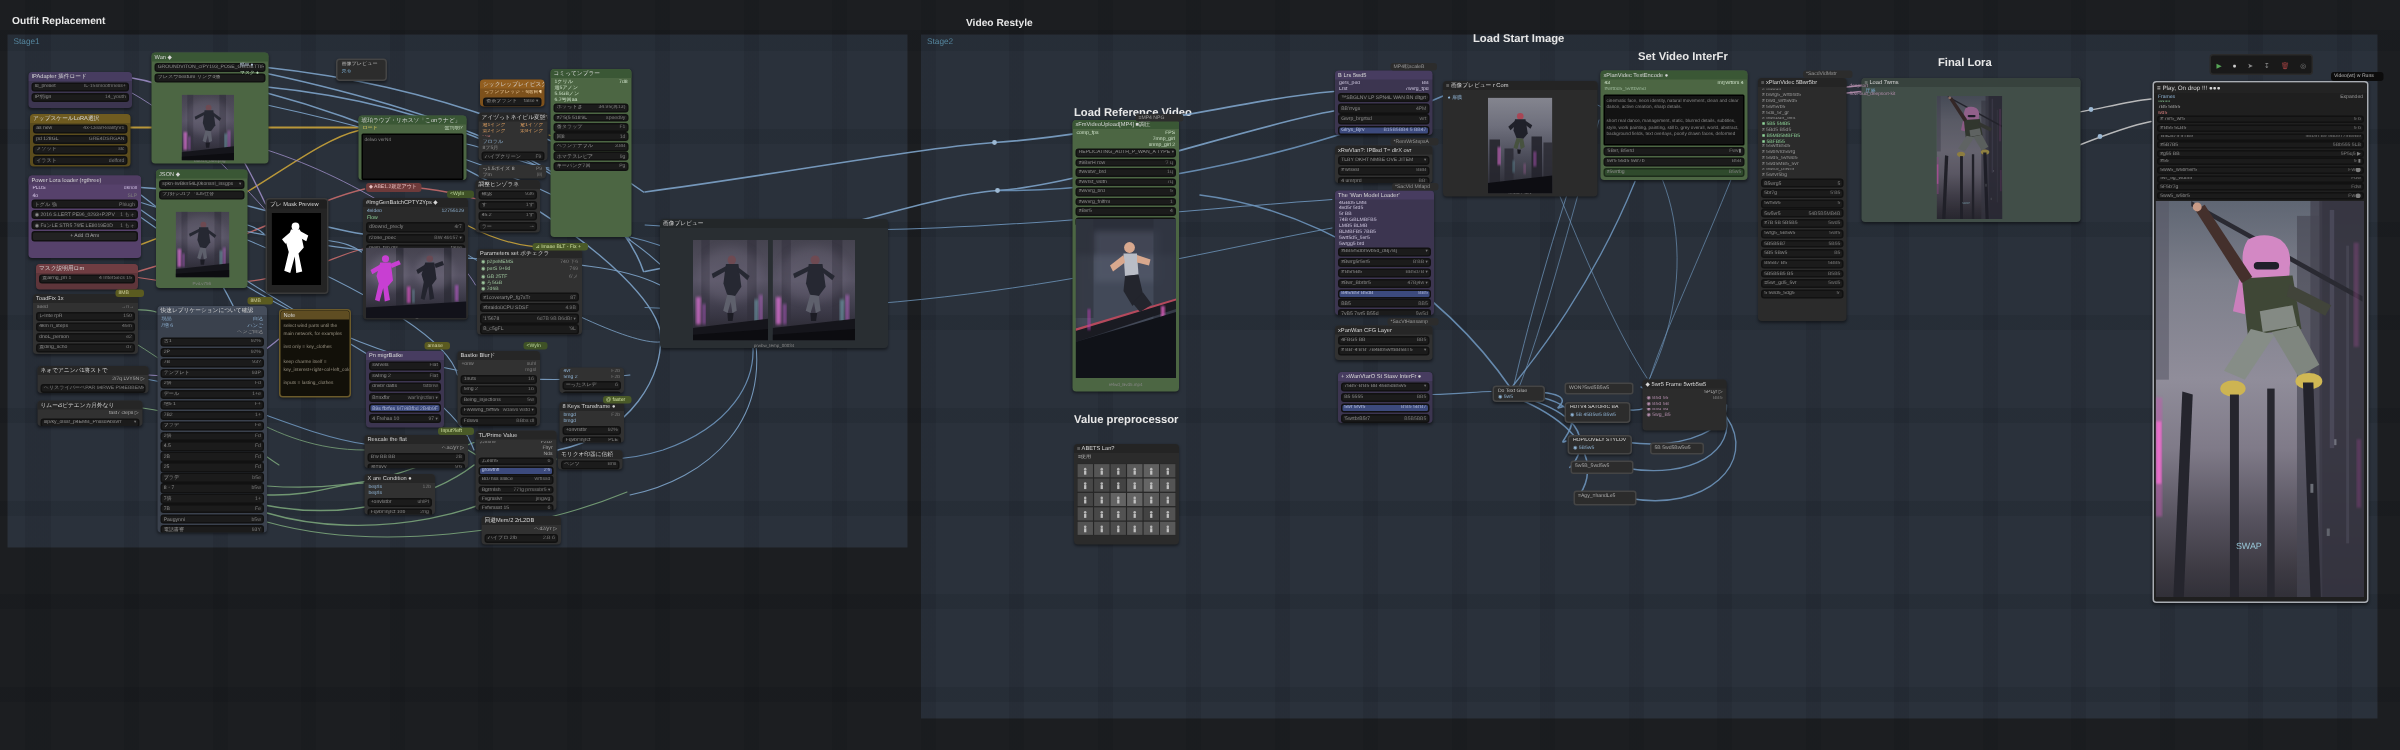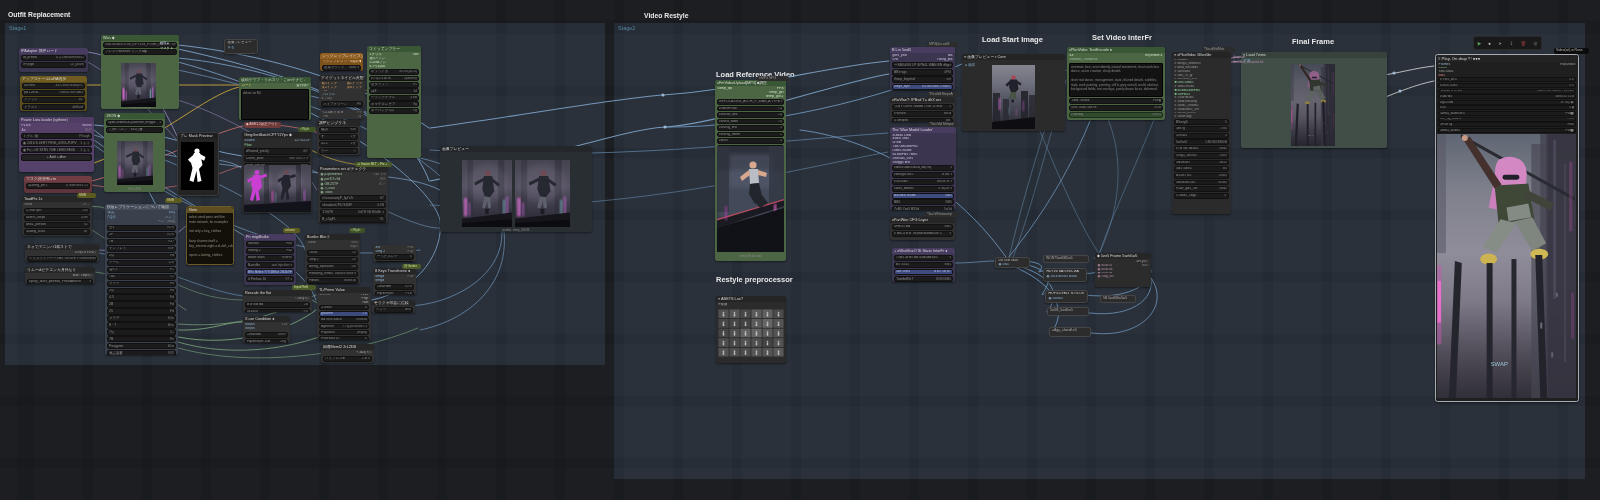--- a/index.html
+++ b/index.html
@@ -26,24 +26,24 @@
 .cap{position:absolute;font-size:3px;color:#888;text-align:center;z-index:6;}
 </style></head><body>
 <div id="cv">
 <div class="gp" style="left:5px;top:23px;width:600px;height:342px"></div>
 <div class="gp" style="left:614px;top:23px;width:971px;height:456px"></div>
 <div class="gl" style="left:9px;top:25px">Stage1</div>
 <div class="gl" style="left:618px;top:25px">Stage2</div>
 <div class="ti" style="left:8px;top:11px;font-size:6.8px">Outfit Replacement</div>
 <div class="ti" style="left:644px;top:12px;font-size:6.8px">Video Restyle</div>
 <div class="ti" style="left:716px;top:70px;font-size:7.5px">Load Reference Video</div>
-<div class="ti" style="left:982px;top:35px;font-size:7.5px">Load Start Image</div>
+<div class="ti" style="left:982px;top:21px;font-size:7.5px">Load Start Image</div>
 <div class="ti" style="left:1092px;top:33px;font-size:7.5px">Set Video InterFr</div>
-<div class="ti" style="left:1292px;top:37px;font-size:7.5px">Final Frame</div>
-<div class="ti" style="left:716px;top:275px;font-size:7.5px">Restyle preprocessor</div>
+<div class="ti" style="left:1292px;top:37px;font-size:7.5px">Final Lora</div>
+<div class="ti" style="left:716px;top:275px;font-size:7.5px">Value preprocessor</div>
 <svg width="1600" height="500" style="z-index:3">
 <defs>
 <linearGradient id="dbg" x1="0" y1="0" x2="0" y2="1">
  <stop offset="0" stop-color="#45434f"></stop>
           <stop offset="0.4" stop-color="#575364"></stop>
  <stop offset="0.72" stop-color="#3b3947"></stop>
           <stop offset="1" stop-color="#232229"></stop>
         </linearGradient>
 <linearGradient id="fogg" x1="0" y1="0" x2="0" y2="1">
  <stop offset="0" stop-color="#70707e"></stop>

